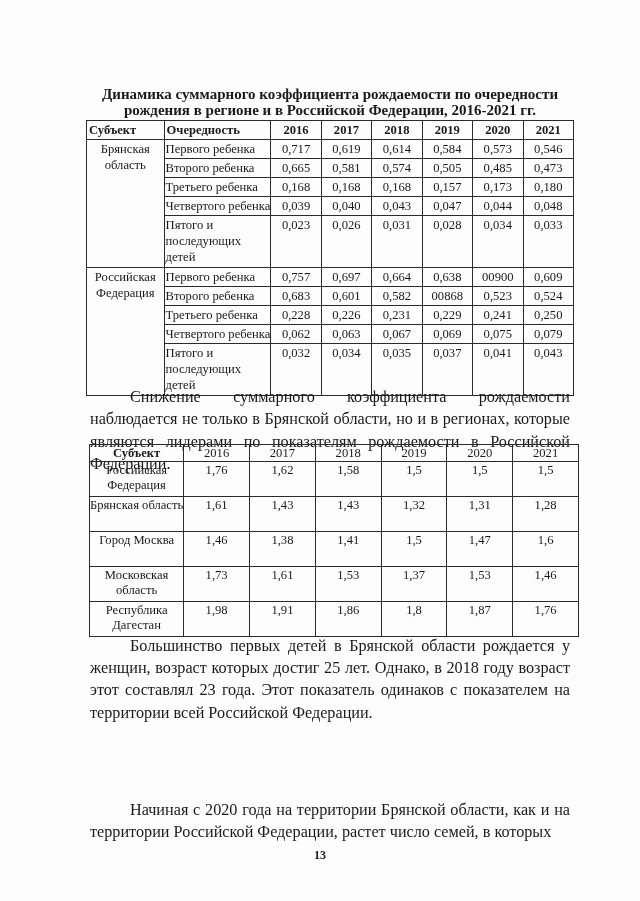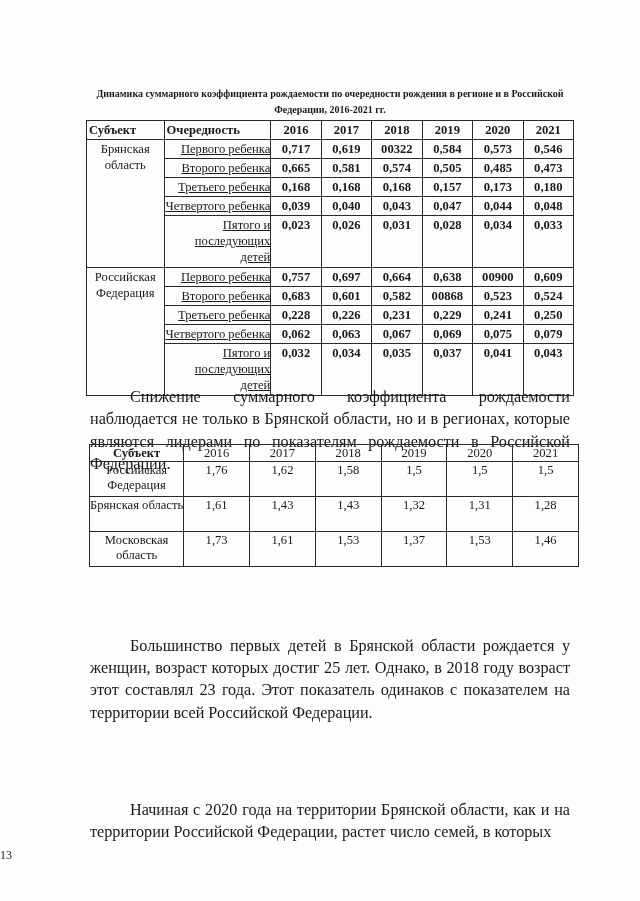--- a/index.html
+++ b/index.html
@@ -4,35 +4,35 @@
 <style>
   html, body { margin: 0; padding: 0; background: #ffffff; }
   body {
     width: 640px; height: 901px; position: relative; overflow: hidden;
     font-family: "Liberation Serif", "DejaVu Serif", serif; color: #1a1a1a;
   }
   .page { position: absolute; left: 0; top: 0; width: 640px; height: 901px; background: #fdfdfd; }
 
   .title {
     position: absolute; left: 90px; top: 86px; width: 480px;
-    text-align: center; font-weight: bold; font-size: 10px; line-height: 16px;
+    text-align: center; font-weight: bold; font-size: 15px; line-height: 16px;
   }
 
   table { border-collapse: collapse; position: absolute; }
   td, th { border: 1px solid #2a2a2a; padding: 0; vertical-align: top; }
 
   
   #t1 { left: 86px; top: 120px; width: 488px; font-size: 12.6px; }
   #t1 th { font-weight: bold; height: 18px; line-height: 18px; text-align: center; }
   #t1 th.subj, #t1 th.ord { text-align: left; padding-left: 2px; }
   #t1 td { height: 18px; line-height: 18px; }
   #t1 td.subj { text-align: center; line-height: 16px; padding-top: 1px; }
-  #t1 td.ord { text-align: right; padding-left: 1px; white-space: nowrap; text-decoration: underline; }
+  #t1 td.ord { text-align: left; padding-left: 1px; white-space: nowrap; }
   #t1 td.ord.multi { white-space: normal; line-height: 16px; height: 50px; padding-top: 1px; }
-  #t1 td.val { text-align: center; font-weight: bold; }
+  #t1 td.val { text-align: center; }
   #t1 col.c-subj { width: 78px; }
   #t1 col.c-ord { width: 104px; }
   #t1 col.c-year { width: 51px; }
 
   .para {
     position: absolute; left: 90px; width: 480px;
     font-size: 16.2px; line-height: 22.2px; text-align: justify;
     text-indent: 40px;
   }
   #p1 { top: 370px; }
@@ -42,21 +42,21 @@
 
   
   #t2 { left: 89px; top: 444px; width: 490px; font-size: 12.6px; }
   #t2 th { height: 16px; line-height: 16px; font-weight: normal; text-align: center; }
   #t2 th.subj { font-weight: bold; }
   #t2 td { text-align: center; line-height: 15px; height: 33px; padding-top: 1px; }
   #t2 col.c-subj { width: 90px; }
 
   .page-number {
     position: absolute; left: 0; width: 640px; top: 848px;
-    text-align: left; font-size: 12px;
+    text-align: center; font-size: 12px; font-weight: bold;
   }
 </style>
 </head>
 <body>
 
 <div class="page">
 
   <div class="title">Динамика суммарного коэффициента рождаемости по очередности рождения в регионе и в Российской Федерации, 2016-2021 гг.</div>
 
   <table id="t1">
@@ -82,21 +82,21 @@
         <th>2021</th>
       </tr>
     </thead>
     <tbody>
 
       <tr>
         <td class="subj" rowspan="5">Брянская область</td>
         <td class="ord">Первого ребенка</td>
         <td class="val">0,717</td>
         <td class="val">0,619</td>
-        <td class="val">00322</td>
+        <td class="val">0,614</td>
         <td class="val">0,584</td>
         <td class="val">0,573</td>
         <td class="val">0,546</td>
       </tr>
       <tr>
         <td class="ord">Второго ребенка</td>
         <td class="val">0,665</td>
         <td class="val">0,581</td>
         <td class="val">0,574</td>
         <td class="val">0,505</td>
@@ -216,28 +216,46 @@
       <tr>
         <td style="white-space:nowrap">Брянская область</td>
         <td>1,61</td>
         <td>1,43</td>
         <td>1,43</td>
         <td>1,32</td>
         <td>1,31</td>
         <td>1,28</td>
       </tr>
       <tr>
+        <td>Город Москва</td>
+        <td>1,46</td>
+        <td>1,38</td>
+        <td>1,41</td>
+        <td>1,5</td>
+        <td>1,47</td>
+        <td>1,6</td>
+      </tr>
+      <tr>
         <td>Московская область</td>
         <td>1,73</td>
         <td>1,61</td>
         <td>1,53</td>
         <td>1,37</td>
         <td>1,53</td>
         <td>1,46</td>
       </tr>
+      <tr>
+        <td>Республика Дагестан</td>
+        <td>1,98</td>
+        <td>1,91</td>
+        <td>1,86</td>
+        <td>1,8</td>
+        <td>1,87</td>
+        <td>1,76</td>
+      </tr>
     </tbody>
   </table>
 
   <p class="para" id="p2">Большинство первых детей в Брянской области рождается у женщин, возраст которых достиг 25 лет. Однако, в 2018 году возраст этот составлял 23 года. Этот показатель одинаков с показателем на территории всей Российской Федерации.</p>
   <p class="para" id="p4">Начиная с 2020 года на территории Брянской области, как и на территории Российской Федерации, растет число семей, в которых</p>
 
   <div class="page-number">13</div>
 </div>
 
 </body></html>

